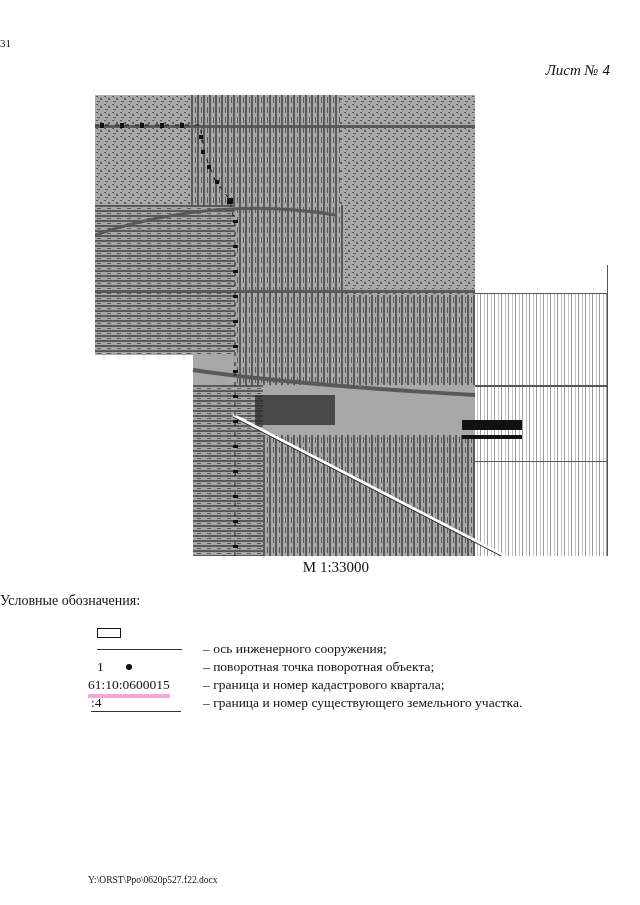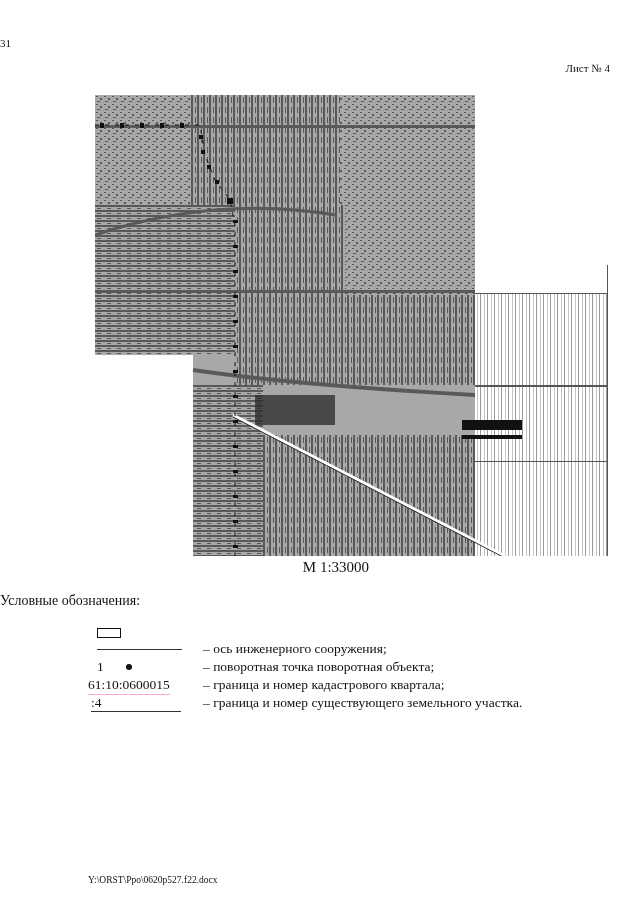--- a/index.html
+++ b/index.html
@@ -1,32 +1,32 @@
 <!DOCTYPE html>
 <html><head>
 <meta charset="utf-8">
 <style>
   html, body { margin:0; padding:0; background:#ffffff; }
   body { width:640px; height:905px; position:relative; overflow:hidden;
          font-family:"Liberation Serif", "DejaVu Serif", serif; color:#111; }
   .page-number { position:absolute; left:0; width:640px; top:37px; text-align:left; font-size:11px; }
-  .sheet-label { position:absolute; right:30px; top:62px; font-size:11px; }
+  .sheet-label { position:absolute; right:30px; top:62px; font-size:15px;font-style:italic; }
   .map { position:absolute; left:95px; top:95px; width:513px; height:461px; }
   .map svg { display:block; }
   .scale { position:absolute; left:16px; width:640px; top:559px; text-align:center; font-size:15px; }
   .legend-title { position:absolute; left:0; width:640px; top:593px; font-size:14px; }
   .legend { position:absolute; left:88px; top:622px; width:520px; font-size:13.5px; }
   .legend-row { position:relative; height:18px; }
   .legend-sym { position:absolute; left:0; width:94px; height:18px; }
   .legend-text { position:absolute; left:115px; top:0; white-space:nowrap; line-height:18px; }
   .sym-rect { position:absolute; left:9px; top:6px; width:22px; height:8px; border:1.5px solid #111; }
   .sym-line { position:absolute; left:9px; right:0; top:9px; border-top:1px solid #333; }
   .sym-point-num { position:absolute; left:9px; top:0; line-height:18px; }
   .sym-dot { position:absolute; left:38px; top:6px; width:6px; height:6px; background:#111; border-radius:50%; }
-  .sym-cad { position:absolute; left:0; top:0; line-height:18px; border-bottom:1px solid #f9a8d4; }
+  .sym-cad { position:absolute; left:0; top:0; line-height:18px; border-bottom:4px solid #f9a8d4; }
   .sym-parcel { position:absolute; left:3px; top:0; width:90px; line-height:17px; border-bottom:1.5px solid #333; }
   .footer { position:absolute; left:88px; top:862px; font-size:9.5px;margin-top:13px; }
 </style>
 </head>
 <body>
 
 <div class="page-number">31</div>
 <div class="sheet-label">Лист № 4</div>
 
 <div class="map">

